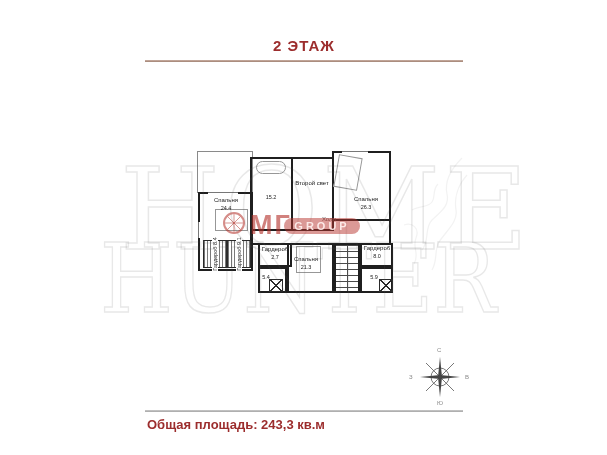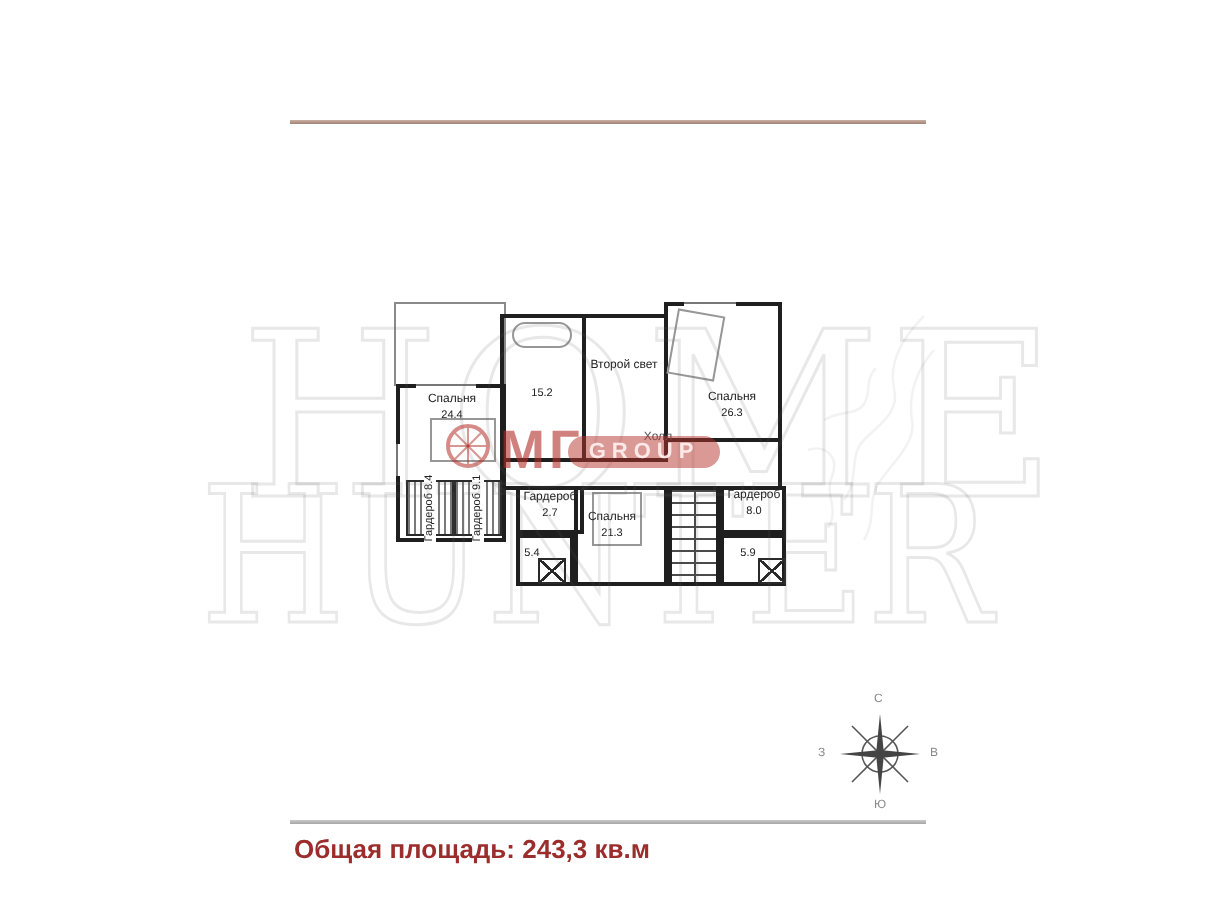--- a/index.html
+++ b/index.html
@@ -53,20 +53,21 @@
   
   .compass{position:absolute;left:418px;top:355px;width:44px;height:44px;}
   .cl{position:absolute;font-size:6px;color:#8a8a8a;}
   .horse{position:absolute;left:392px;top:150px;pointer-events:none;opacity:0.5;}
 </style>
 </head>
 <body>
 
 <div id="canvas">
 
+  <div class="title">2 ЭТАЖ</div>
   <div class="sep-top"></div>
 
   <div>
 
     <div class="terrace" style="left:197px;top:151px;width:56px;height:42px;"></div>
 
     <div class="room" style="left:198px;top:192px;width:55px;height:79px;"></div>
     <div class="room" style="left:250px;top:157px;width:43px;height:74px;"></div>
     <div class="room" style="left:291px;top:157px;width:43px;height:74px;"></div>
     <div class="room" style="left:332px;top:151px;width:59px;height:70px;"></div>

